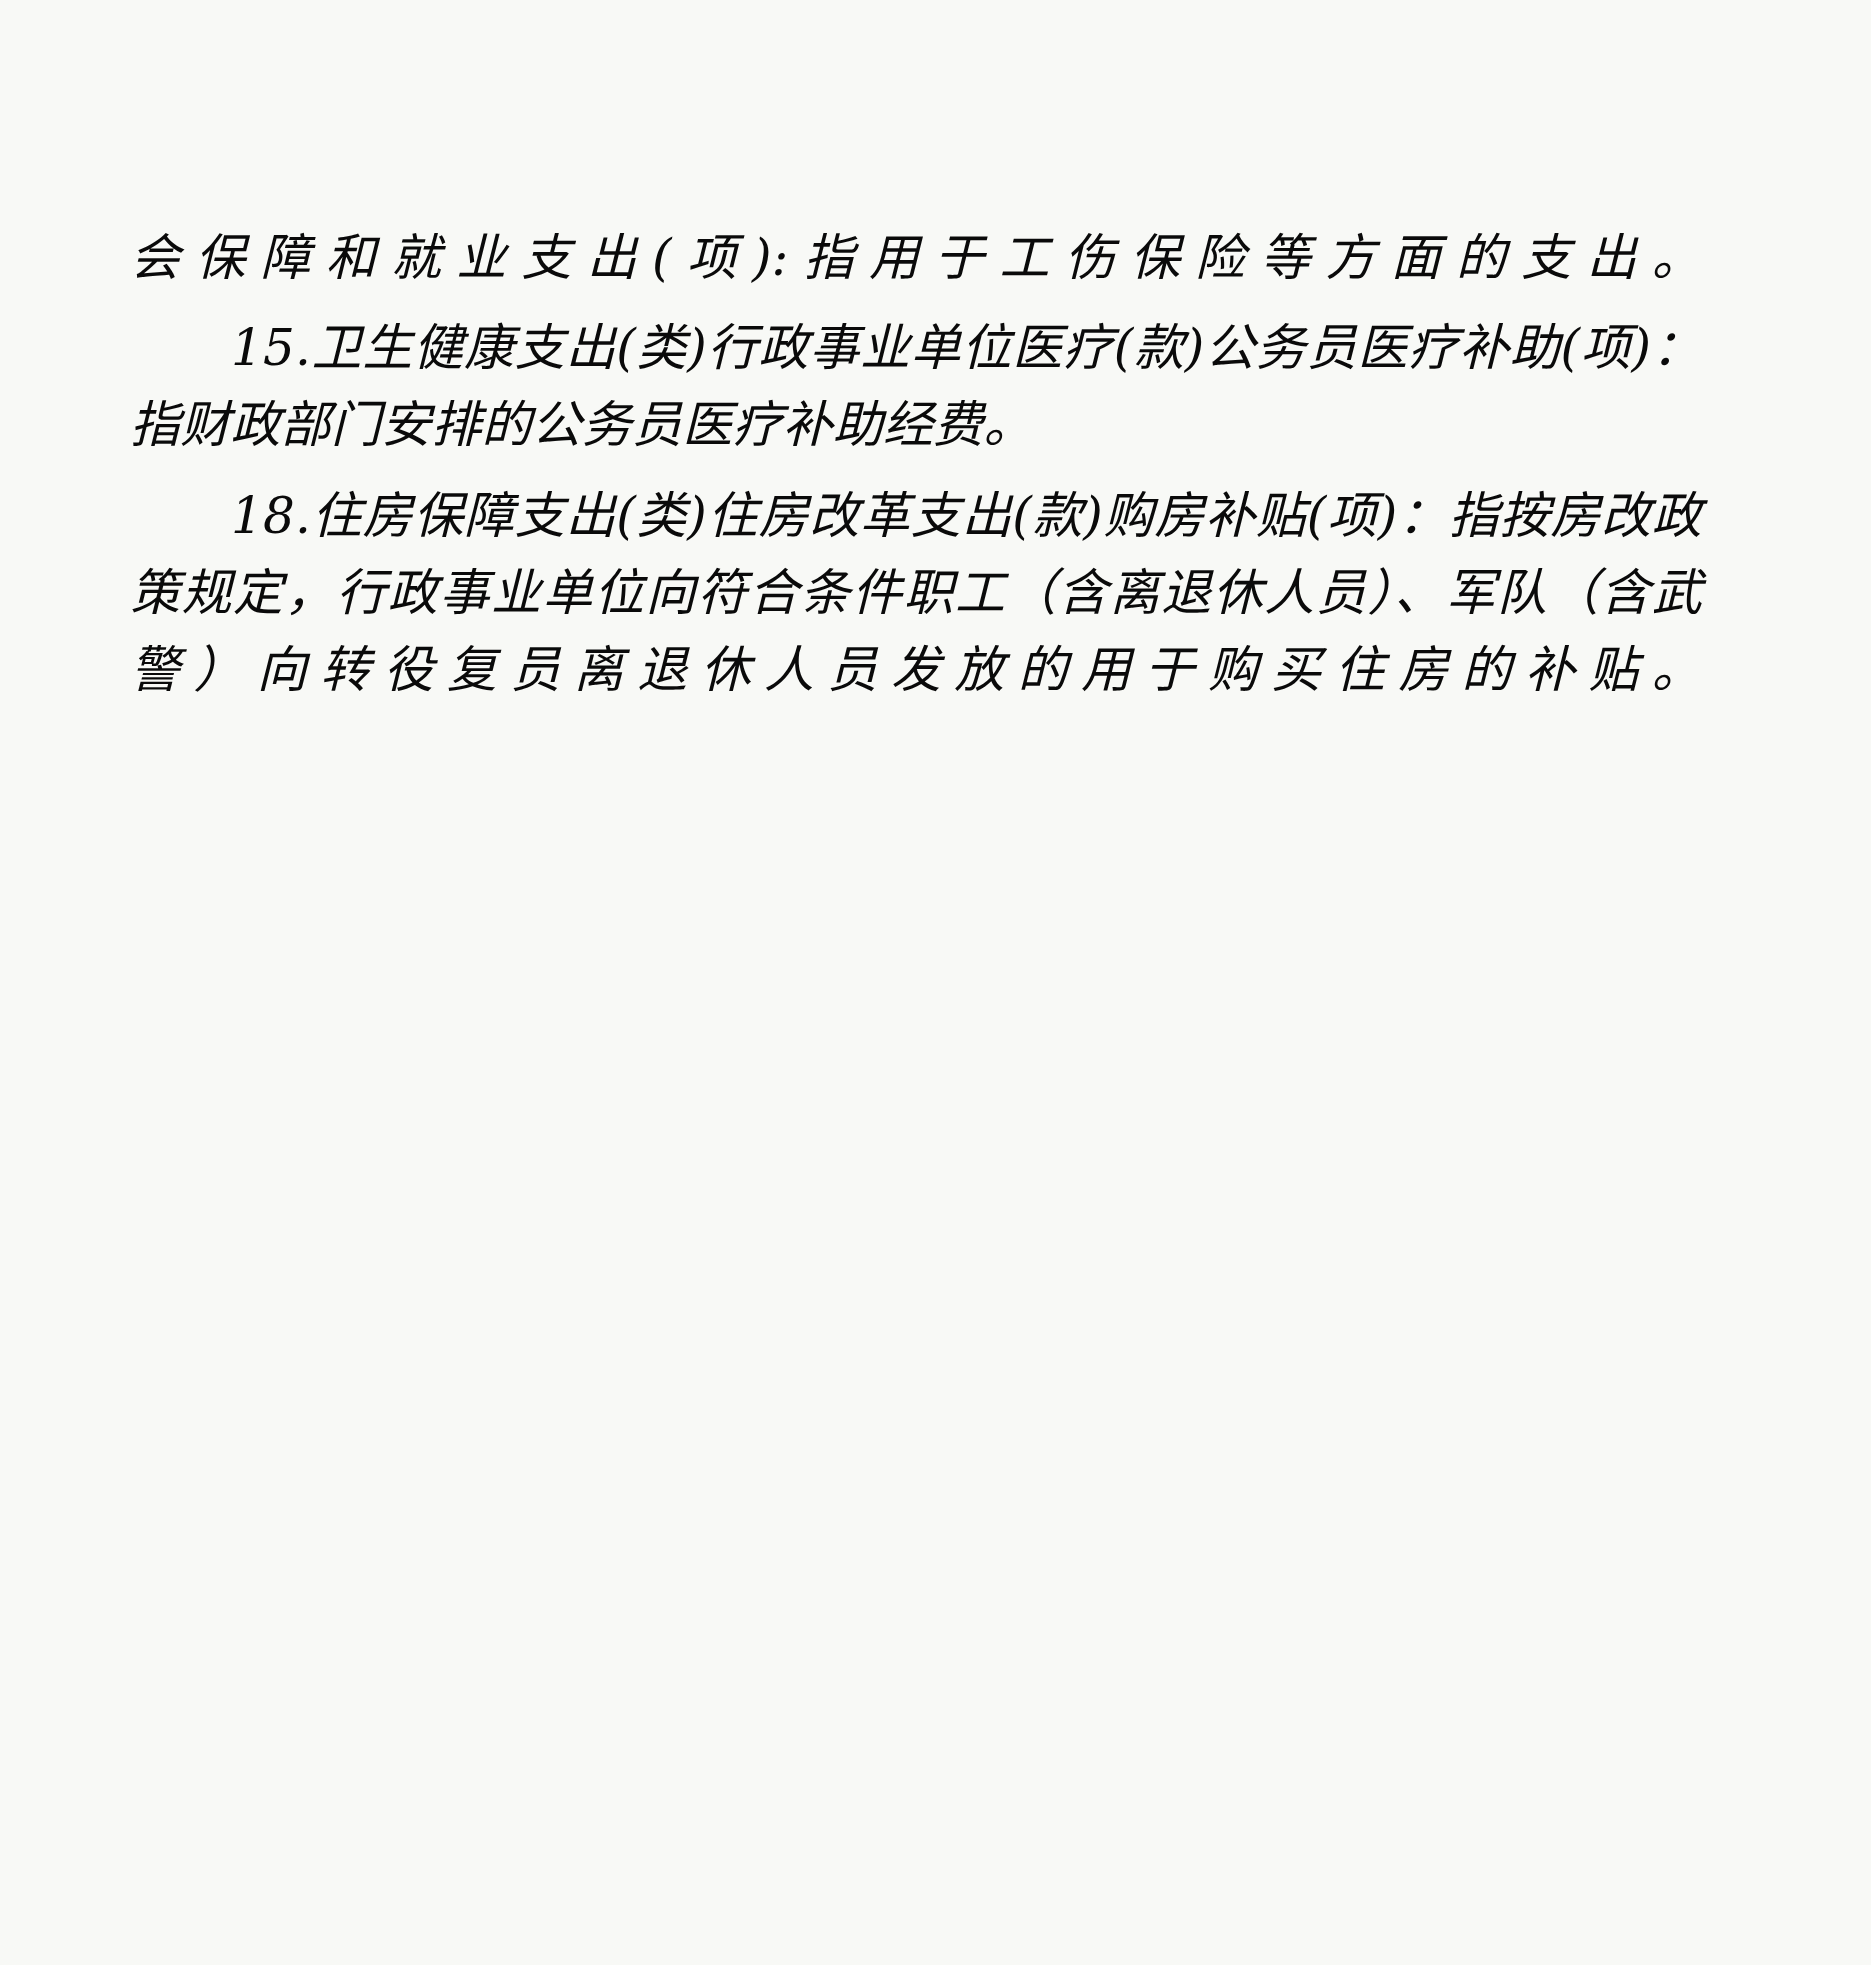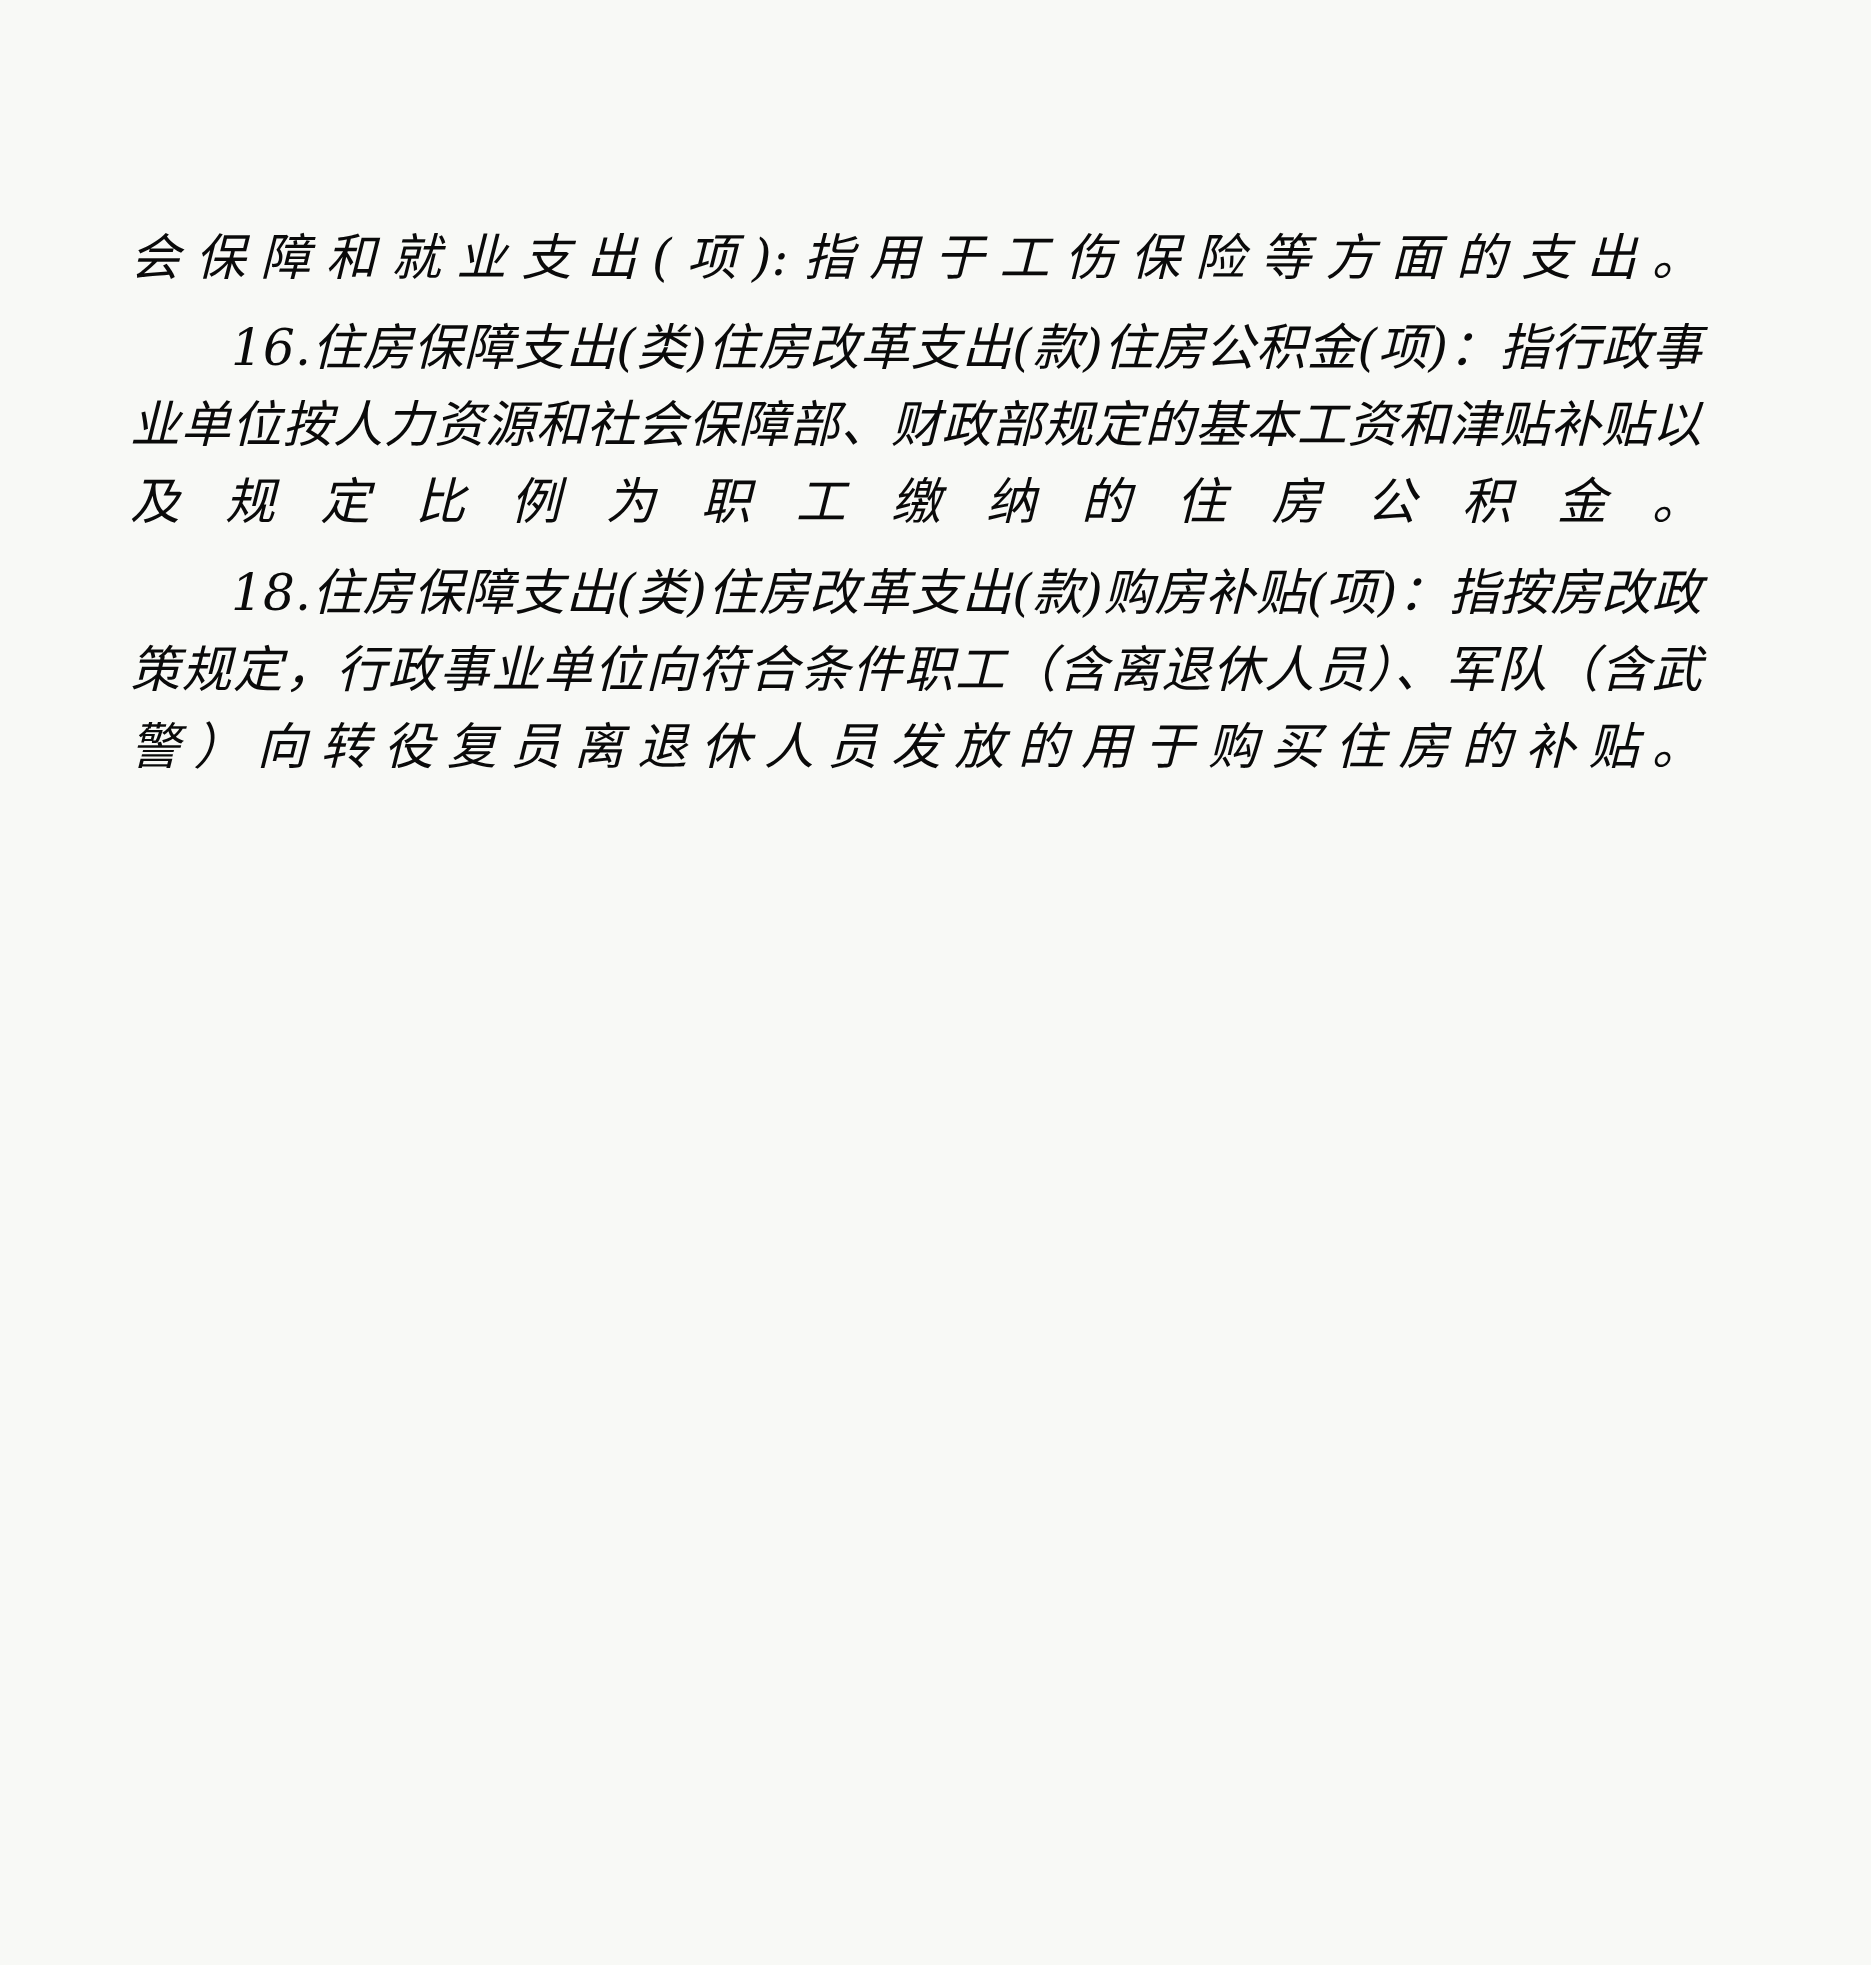--- a/index.html
+++ b/index.html
@@ -53,22 +53,22 @@
 
 <div class="page">
 
   <div class="content">
 
     <p class="para cont lastjustify">会保障和就业支出(项):指用于工伤保险等方面的支出。</p>
 
 
 
 
+    <p class="para indent">15.卫生健康支出(类)行政事业单位医疗(款)公务员医疗补助(项)：指财政部门安排的公务员医疗补助经费。</p>
 
-    <p class="para indent lastjustify">16.住房保障支出(类)住房改革支出(款)住房公积金(项)：指行政事业单位按人力资源和社会保障部、财政部规定的基本工资和津贴补贴以及规定比例为职工缴纳的住房公积金。</p>
 
 
     <p class="para indent lastjustify">18.住房保障支出(类)住房改革支出(款)购房补贴(项)：指按房改政策规定，行政事业单位向符合条件职工（含离退休人员）、军队（含武警）向转役复员离退休人员发放的用于购买住房的补贴。</p>
 
   </div>
 
 </div>
 
 
 </body></html>

